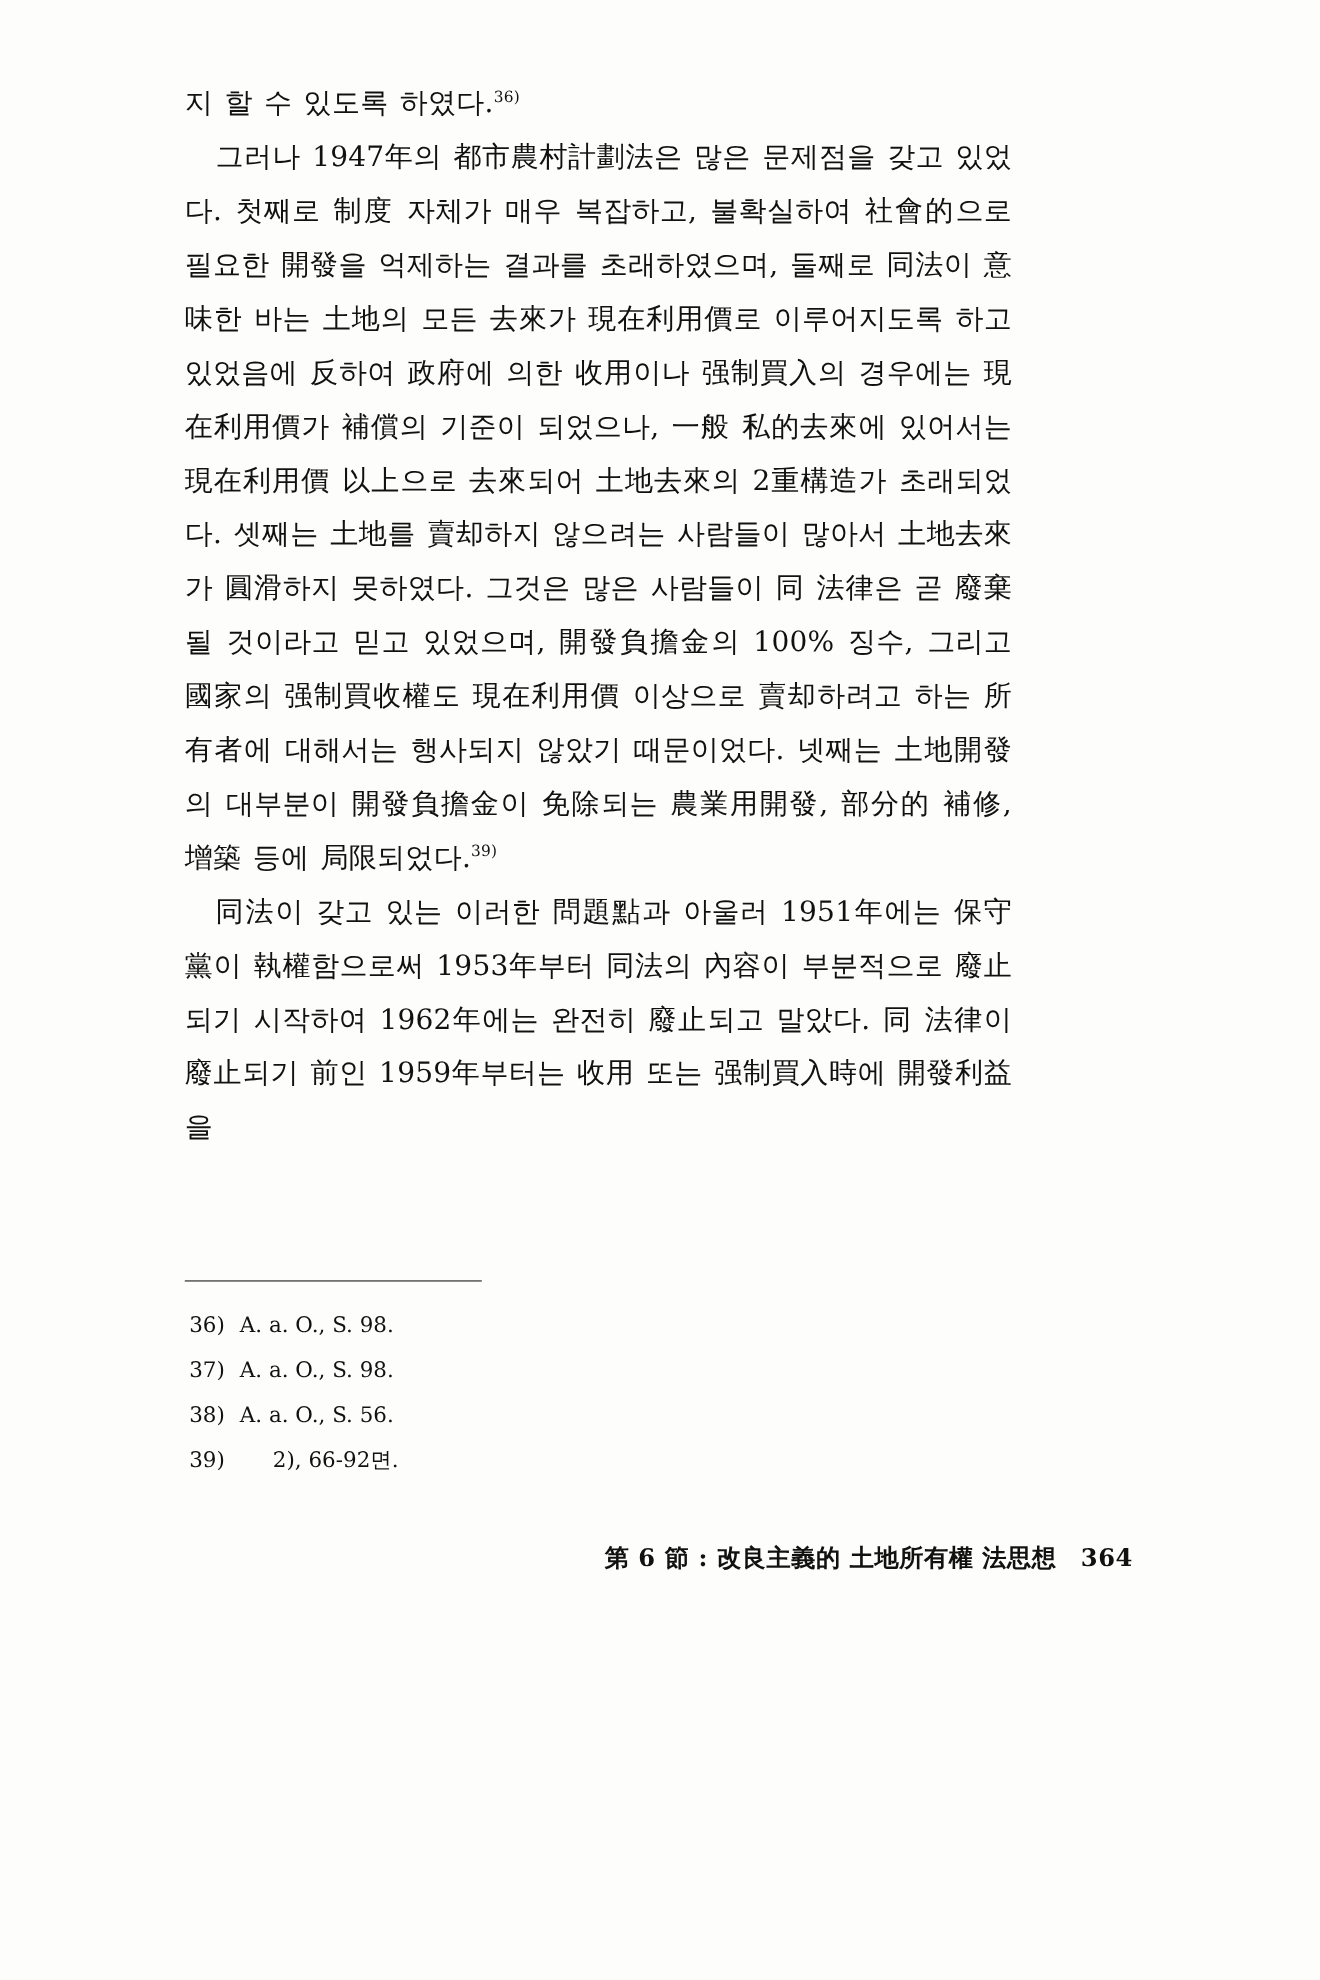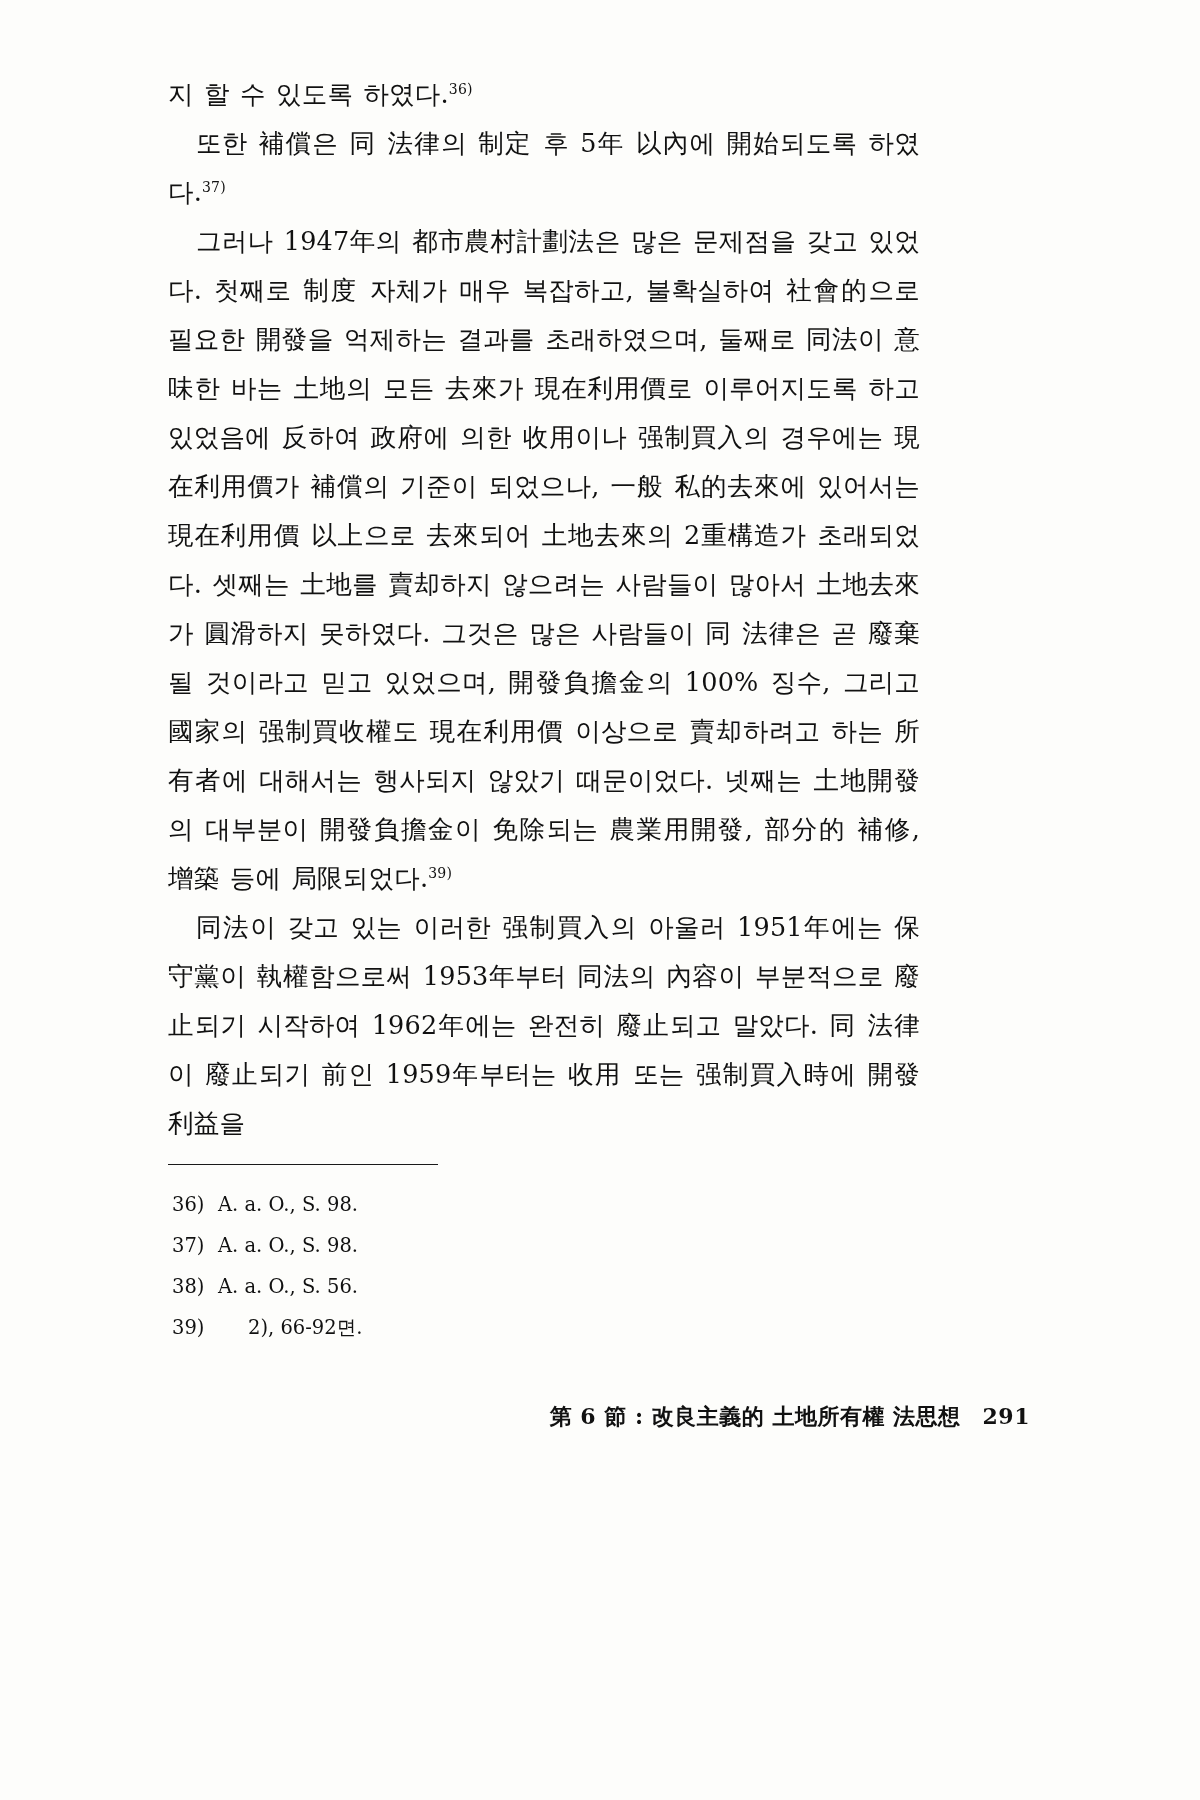--- a/index.html
+++ b/index.html
@@ -89,26 +89,25 @@
 </style>
 </head>
 <body>
 
 <div class="page">
 
   <div class="content">
 
     <p class="body-par"><span>지 할 수 있도록 하였다.</span><span class="sup">36)</span></p>
 
-    <p class="body-par indent"><span>또한 補償은 同 法律의 制定 후 5年 以內에 開始되도록 하였다.</span><span class="sup">37)</span></p>
 
 
     <p class="body-par indent"><span>그러나 1947年의 都市農村計劃法은 많은 문제점을 갖고 있었다. 첫째로 制度 자체가 매우 복잡하고, 불확실하여 社會的으로 필요한 開發을 억제하는 결과를 초래하였으며, 둘째로 同法이 意味한 바는 土地의 모든 去來가 現在利用價로 이루어지도록 하고 있었음에 反하여 政府에 의한 收用이나 强制買入의 경우에는 現在利用價가 補償의 기준이 되었으나, 一般 私的去來에 있어서는 現在利用價 以上으로 去來되어 土地去來의 2重構造가 초래되었다. 셋째는 土地를 賣却하지 않으려는 사람들이 많아서 土地去來가 圓滑하지 못하였다. 그것은 많은 사람들이 同 法律은 곧 廢棄될 것이라고 믿고 있었으며, 開發負擔金의 100% 징수, 그리고 國家의 强制買收權도 現在利用價 이상으로 賣却하려고 하는 所有者에 대해서는 행사되지 않았기 때문이었다. 넷째는 土地開發의 대부분이 開發負擔金이 免除되는 農業用開發, 部分的 補修, 增築 등에 局限되었다.</span><span class="sup">39)</span></p>
 
-    <p class="body-par indent"><span>同法이 갖고 있는 이러한 强制買入의 아울러 1951年에는 保守黨이 執權함으로써 1953年부터 同法의 內容이 부분적으로 廢止되기 시작하여 1962年에는 완전히 廢止되고 말았다. 同 法律이 廢止되기 前인 1959年부터는 收用 또는 强制買入時에 開發利益을</span></p>
+    <p class="body-par indent"><span>同法이 갖고 있는 이러한 問題點과 아울러 1951年에는 保守黨이 執權함으로써 1953年부터 同法의 內容이 부분적으로 廢止되기 시작하여 1962年에는 완전히 廢止되고 말았다. 同 法律이 廢止되기 前인 1959年부터는 收用 또는 强制買入時에 開發利益을</span></p>
 
   </div>
 
   <div class="rule"></div>
 
   <div class="footnotes">
 
     <div class="fn">
       <span class="fn-num">36)</span>
       <span class="fn-text">A. a. O., S. 98.</span>
@@ -125,16 +124,16 @@
     </div>
 
     <div class="fn">
       <span class="fn-num">39)</span>
       <span class="fn-text"><span class="cont">2), 66-92면.</span></span>
     </div>
 
   </div>
 
   <div class="footer">
-    <span class="chap">第 6 節 : 改良主義的 土地所有權 法思想</span><span class="pageno">291</span>
+    <span class="chap">第 6 節 : 改良主義的 土地所有權 法思想</span><span class="pageno">364</span>
   </div>
 
 </div>
 
 </body></html>

